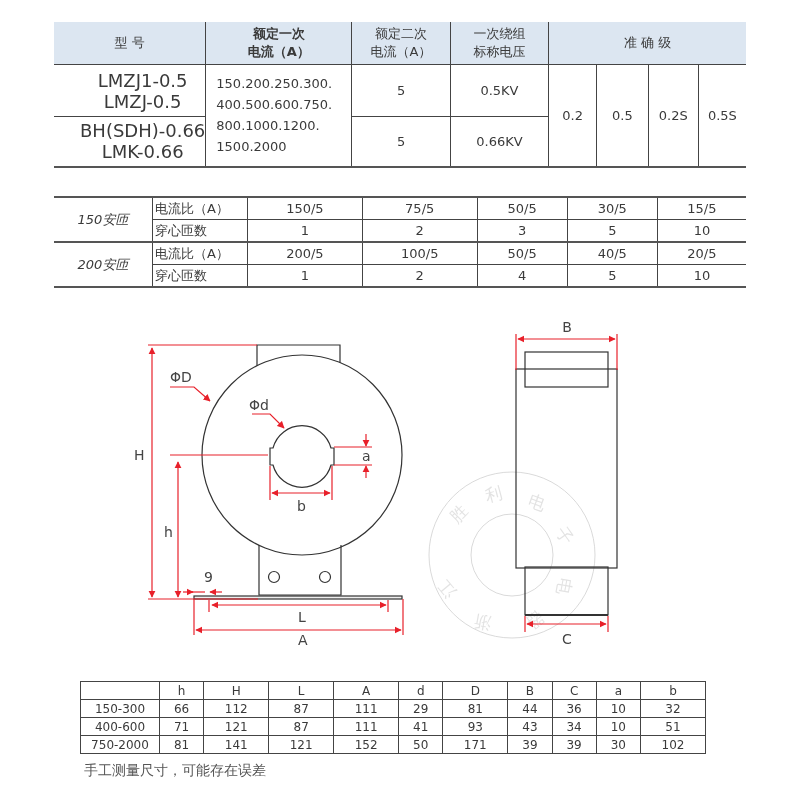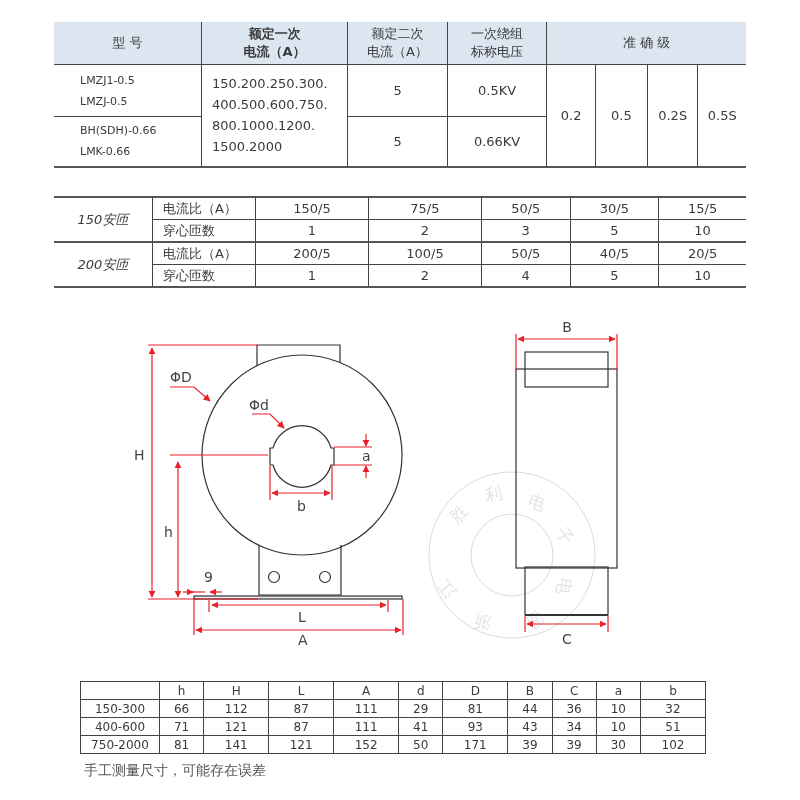--- a/index.html
+++ b/index.html
@@ -7,31 +7,31 @@
          font-family:"DejaVu Sans", "Liberation Sans", sans-serif; color:#333; }
   table { border-collapse:collapse; position:absolute; }
   td { text-align:center; vertical-align:middle; padding:0; color:#3a3a3a; }
 
   
   #spec { left:54px; top:22px; width:692px; font-size:13px; }
   #spec td { border:1px solid #444; }
   #spec tr.head td { background:#dce6f1; height:42px; line-height:18px; border-top:none; }
   #spec tr.head td:first-child, #spec tr td.first { border-left:none; }
   #spec .lastcol { border-right:none; }
-  #spec td.model { text-align:left; padding-left:26px; line-height:21px; font-size:11px; }
+  #spec td.model { text-align:center; padding-left:26px; line-height:21px; font-size:18px; }
   #spec td.cur { text-align:left; padding-left:10px; line-height:21px;margin-top:23px; }
   #spec td.bottom { border-bottom:2px solid #555; }
 
   
   #ratio { left:54px; top:196px; width:692px; font-size:13px; }
   #ratio td { border:1px solid #444; height:21px; line-height:20px; }
   #ratio tr:first-child td { border-top:2px solid #555; }
   #ratio tr:last-child td { border-bottom:2px solid #555; }
   #ratio td.grp { border-left:none; width:98px;font-style:italic; }
-  #ratio td.lbl { text-align:left; padding-left:10px; width:92px; }
+  #ratio td.lbl { text-align:left; padding-left:2px; width:92px; }
   #ratio td.last { border-right:none; }
   #ratio tr.sep td { border-bottom:2px solid #555; }
 
   
   #dims { left:80px; top:681px; width:626px; font-size:12px; }
   #dims td { border:1px solid #444; height:17px; line-height:16px; }
   #dims td.rowlabel { width:78px; }
 
   .footnote { position:absolute; font-size:14px; color:#555; }
   #note-left { left:84px; top:762px; }

